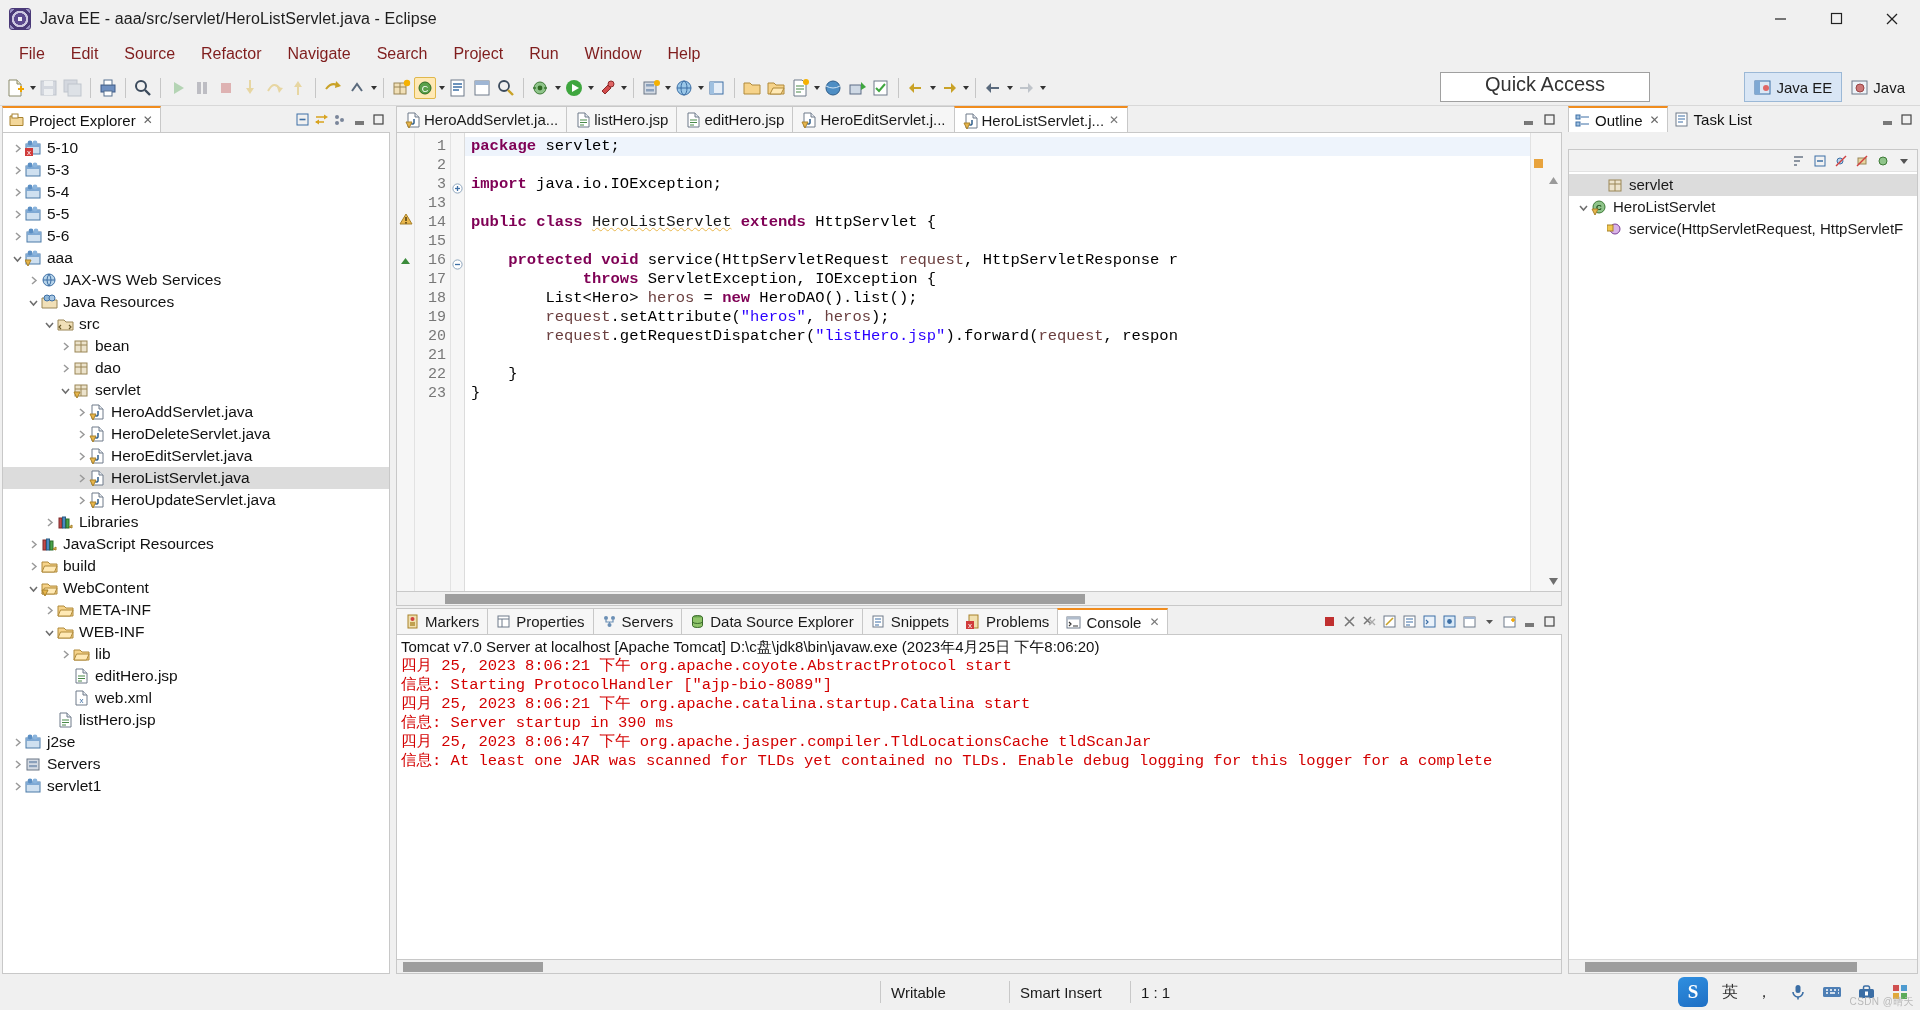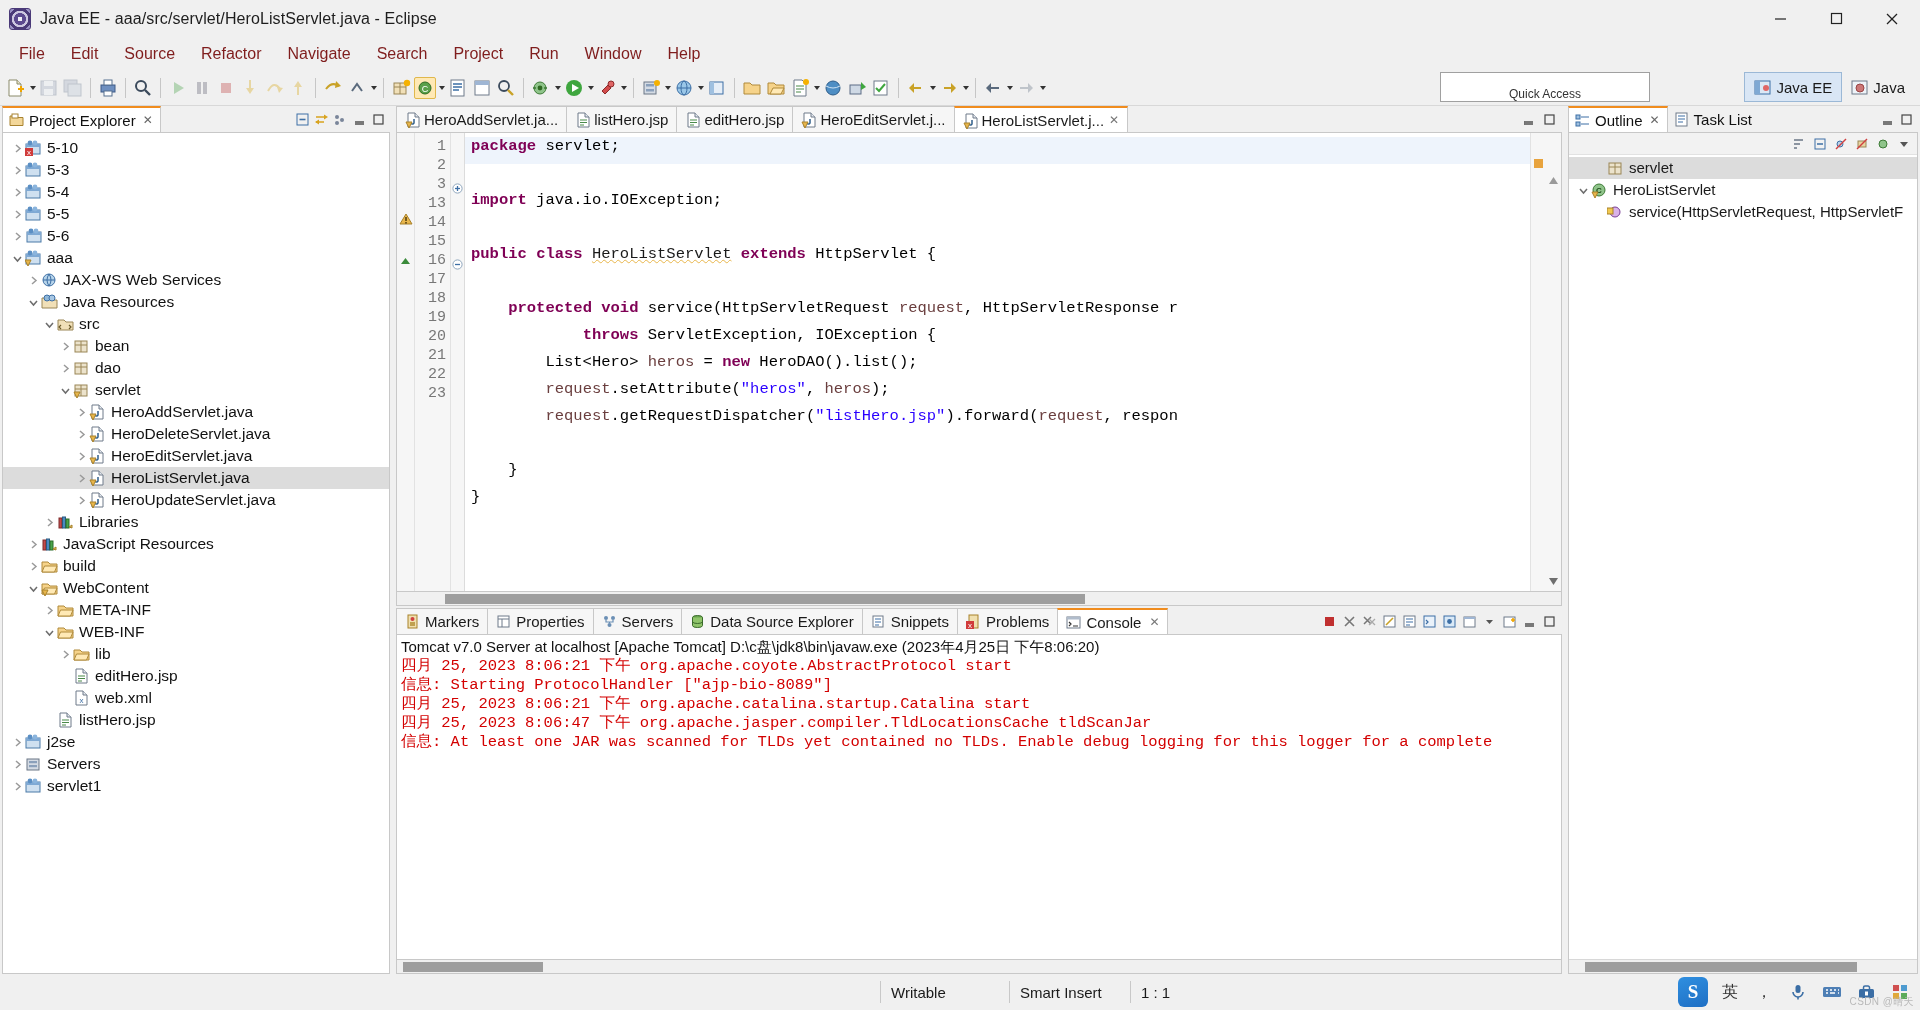--- a/index.html
+++ b/index.html
@@ -59,22 +59,22 @@
   .tb-sep { width: 1px; height: 20px; background: #c6c6c6; margin: 0 5px; flex:0 0 auto;}
   .tb-caret { width: 9px; height: 22px; display:flex; align-items:center; justify-content:center; flex:0 0 auto;}
   .tb-caret::after { content:""; border-left:3.5px solid transparent; border-right:3.5px solid transparent; border-top:4px solid #333; display:block; }
   .tb-disabled { opacity: .32; }
 
   
   .quick-access {
     position: absolute; right: 270px; top: 2px;
     width: 210px; height: 30px;
     background: #fff; border: 1px solid #a0a0a0;
-    display: flex; align-items: flex-end; justify-content: center;
-    font-size: 12px; color: #333;
+    display: flex; align-items: flex-start; justify-content: center;
+    font-size: 20px; color: #333;
   }
   .persp-bar { position:absolute; right: 6px; top: 2px; height:30px; display:flex; align-items:center; gap:0;}
   .persp-btn { display:flex; align-items:center; gap:5px; height:30px; padding: 0 9px; font-size:15px; }
   .persp-btn.active { background:#d9e6f5; border:1px solid #9bb8d6; }
   .persp-icon { width:17px; height:17px; flex:0 0 auto; }
 
   
   .body-area { flex: 1 1 auto; display: flex; min-height: 0; background: #f0f0f0; padding: 0; }
 
   
@@ -123,21 +123,21 @@
   .etab .etab-label { overflow: hidden; text-overflow: ellipsis; white-space: nowrap; }
   .etab .tab-close { color: #777; font-size: 12px; }
   .etab-tools { margin-left: auto; display: flex; align-items: center; gap: 3px; padding-right: 4px; }
 
   .editor-body { flex: 1 1 auto; display: flex; background: #fff; border: 1px solid #c8c8c8; min-height: 0; }
   .marker-bar { width: 18px; flex: 0 0 18px; background: #f6f6f6; border-right: 1px solid #e2e2e2; position: relative; }
   .gutter { width: 36px; flex: 0 0 36px; background: #f6f6f6; border-right: 1px solid #e2e2e2;
             font-family: "Liberation Mono", monospace; font-size: 15px; color: #777; text-align: right; padding-top: 4px; }
   .fold-bar { width: 14px; flex: 0 0 14px; background: #f6f6f6; border-right: 1px solid #dcdcdc; padding-top: 4px; }
   .code-area { flex: 1 1 auto; position: relative; overflow: hidden; padding-top: 4px; min-width: 0; }
-  .cl { height: 27px; line-height: 19px; font-family: "Liberation Mono", monospace; font-size: 15.5px; white-space: pre; padding-left: 6px; }
+  .cl { height: 19px; line-height: 19px; font-family: "Liberation Mono", monospace; font-size: 15.5px; white-space: pre; padding-left: 6px; }
   .gl { height: 19px; line-height: 19px; padding-right: 4px; }
   .fl { height: 19px; line-height: 19px; position: relative; }
   .ml { height: 19px; line-height: 19px; position: relative; }
   .cl.hl { background: #eef4fc; }
   .kw { color: #7f0055; font-weight: bold; }
   .str { color: #2a00ff; }
   .param { color: #6a3e3e; }
   .plain { color: #000; }
   .squiggle { text-decoration: underline; text-decoration-style: wavy; text-decoration-color: #e8b64c; text-decoration-thickness: 1px; }
   .ed-right { width: 16px; flex: 0 0 16px; background: #f6f6f6; border-left: 1px solid #e2e2e2; position:relative;}
@@ -156,21 +156,21 @@
           border: 1px solid #c8c8c8; border-bottom: none; background:#f6f6f6; margin-right:-1px;}
   .ctab.active { background: #fff; border-top: 2px solid #f08c1e; }
   .ctab .tab-icon { width: 15px; height: 15px; flex:0 0 auto;}
   .ctab-tools { margin-left:auto; display:flex; align-items:center; gap:2px; padding-right:4px;}
   .console-body { flex: 1 1 auto; background: #fff; border: 1px solid #c8c8c8; overflow: hidden;
                   font-family: "Liberation Mono", monospace; font-size: 15.5px; padding: 2px 0 0 4px; min-height:0;}
   .cheader { color: #111; height: 20px; line-height: 20px; white-space: pre; font-family: "Liberation Sans", sans-serif; font-size: 15px;}
   .cline { height: 19px; line-height: 19px; white-space: pre; color: #d30000; }
 
   
-  .right-pane { flex: 0 0 352px; display: flex; flex-direction: column; min-height: 0; padding-right: 2px; }
+  .right-pane { flex: 0 0 352px; display: flex; flex-direction: column; min-height: 0; padding-right: 2px; gap: 17px; }
   .outline-tree { padding-top: 2px; font-size: 15px; }
   .orow { height: 22px; display: flex; align-items: center; white-space: nowrap; }
   .orow.selected { background: #dcdcdc; }
 
   
   .statusbar { height: 36px; flex: 0 0 36px; background: #f0f0f0; display: flex; align-items: center; font-size: 15px; position: relative;}
   .sb-cell { height: 24px; display: flex; align-items: center; padding: 0 10px; }
   .sb-sep { width: 1px; height: 22px; background: #c8c8c8; }
   .sb-spacer { flex: 1 1 auto; }
   .ime-bar { display:flex; align-items:center; gap: 10px; padding-right: 8px; }
@@ -1223,20 +1223,21 @@
                 </svg>
               </span>
             </div>
           </div>
         <div class="console-body">
           <div class="cheader">Tomcat v7.0 Server at localhost [Apache Tomcat] D:\c盘\jdk8\bin\javaw.exe (2023年4月25日 下午8:06:20)</div>
           <div id="console-lines">
               <div class="cline">四月 25, 2023 8:06:21 下午 org.apache.coyote.AbstractProtocol start</div>
               <div class="cline">信息: Starting ProtocolHandler ["ajp-bio-8089"]</div>
               <div class="cline">四月 25, 2023 8:06:21 下午 org.apache.catalina.startup.Catalina start</div>
+              <div class="cline">信息: Server startup in 390 ms</div>
               <div class="cline">四月 25, 2023 8:06:47 下午 org.apache.jasper.compiler.TldLocationsCache tldScanJar</div>
               <div class="cline">信息: At least one JAR was scanned for TLDs yet contained no TLDs. Enable debug logging for this logger for a complete</div>
             </div>
         </div>
         <div class="hscroll">
           <div class="thumb" style="left:6px;width:140px;"></div>
         </div>
       </div>
     </div>
 

